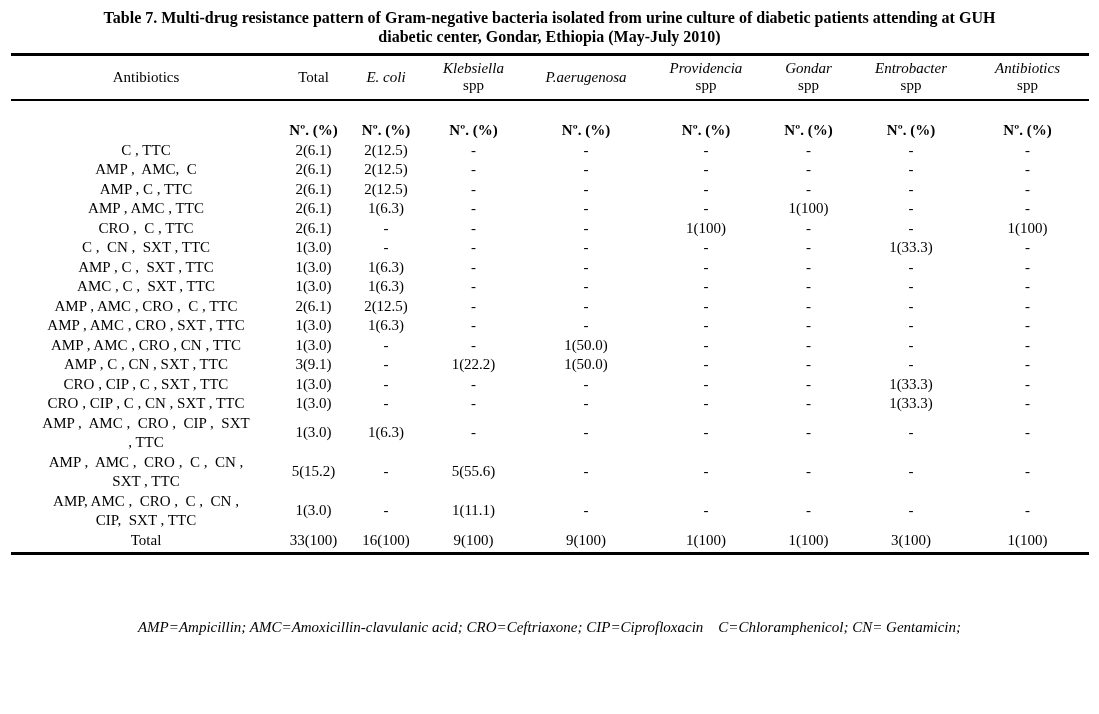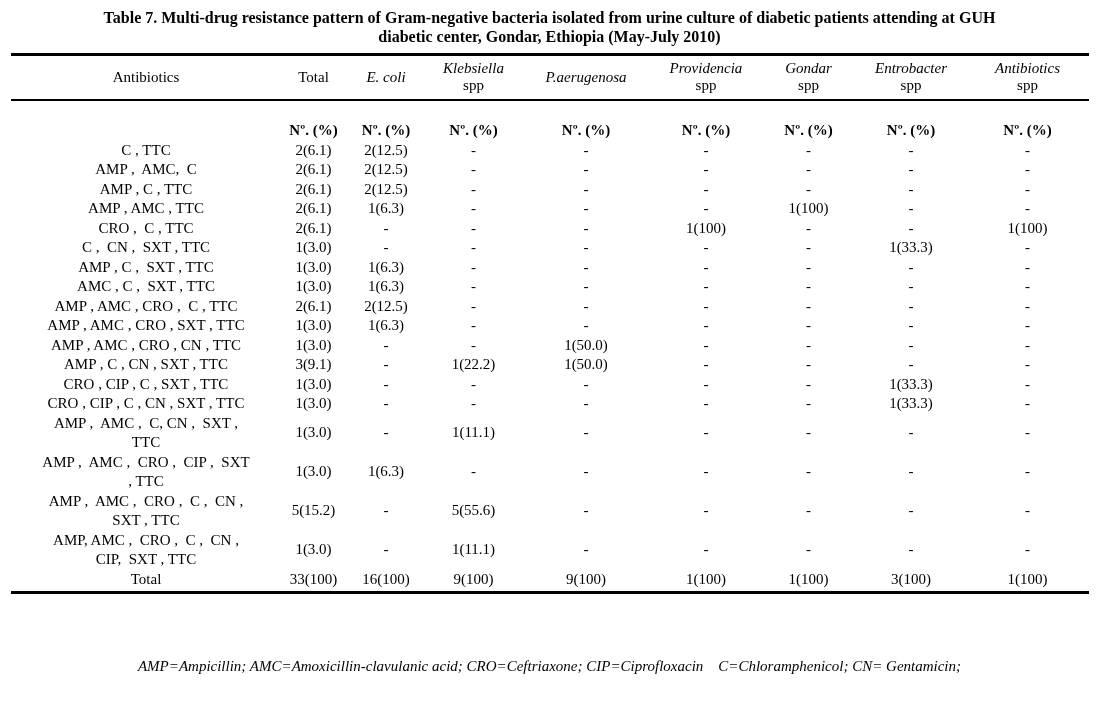--- a/index.html
+++ b/index.html
@@ -265,32 +265,20 @@
           <td>1(3.0)</td>
           <td>-</td>
           <td>-</td>
           <td>-</td>
           <td>-</td>
           <td>-</td>
           <td>1(33.3)</td>
           <td>-</td>
         </tr>
         <tr>
-          <td class="ab">AMP ,  AMC ,  C, CN ,  SXT ,
-TTC</td>
-          <td>1(3.0)</td>
-          <td>-</td>
-          <td>1(11.1)</td>
-          <td>-</td>
-          <td>-</td>
-          <td>-</td>
-          <td>-</td>
-          <td>-</td>
-        </tr>
-        <tr>
           <td class="ab">AMP ,  AMC ,  CRO ,  CIP ,  SXT
 , TTC</td>
           <td>1(3.0)</td>
           <td>1(6.3)</td>
           <td>-</td>
           <td>-</td>
           <td>-</td>
           <td>-</td>
           <td>-</td>
           <td>-</td>

